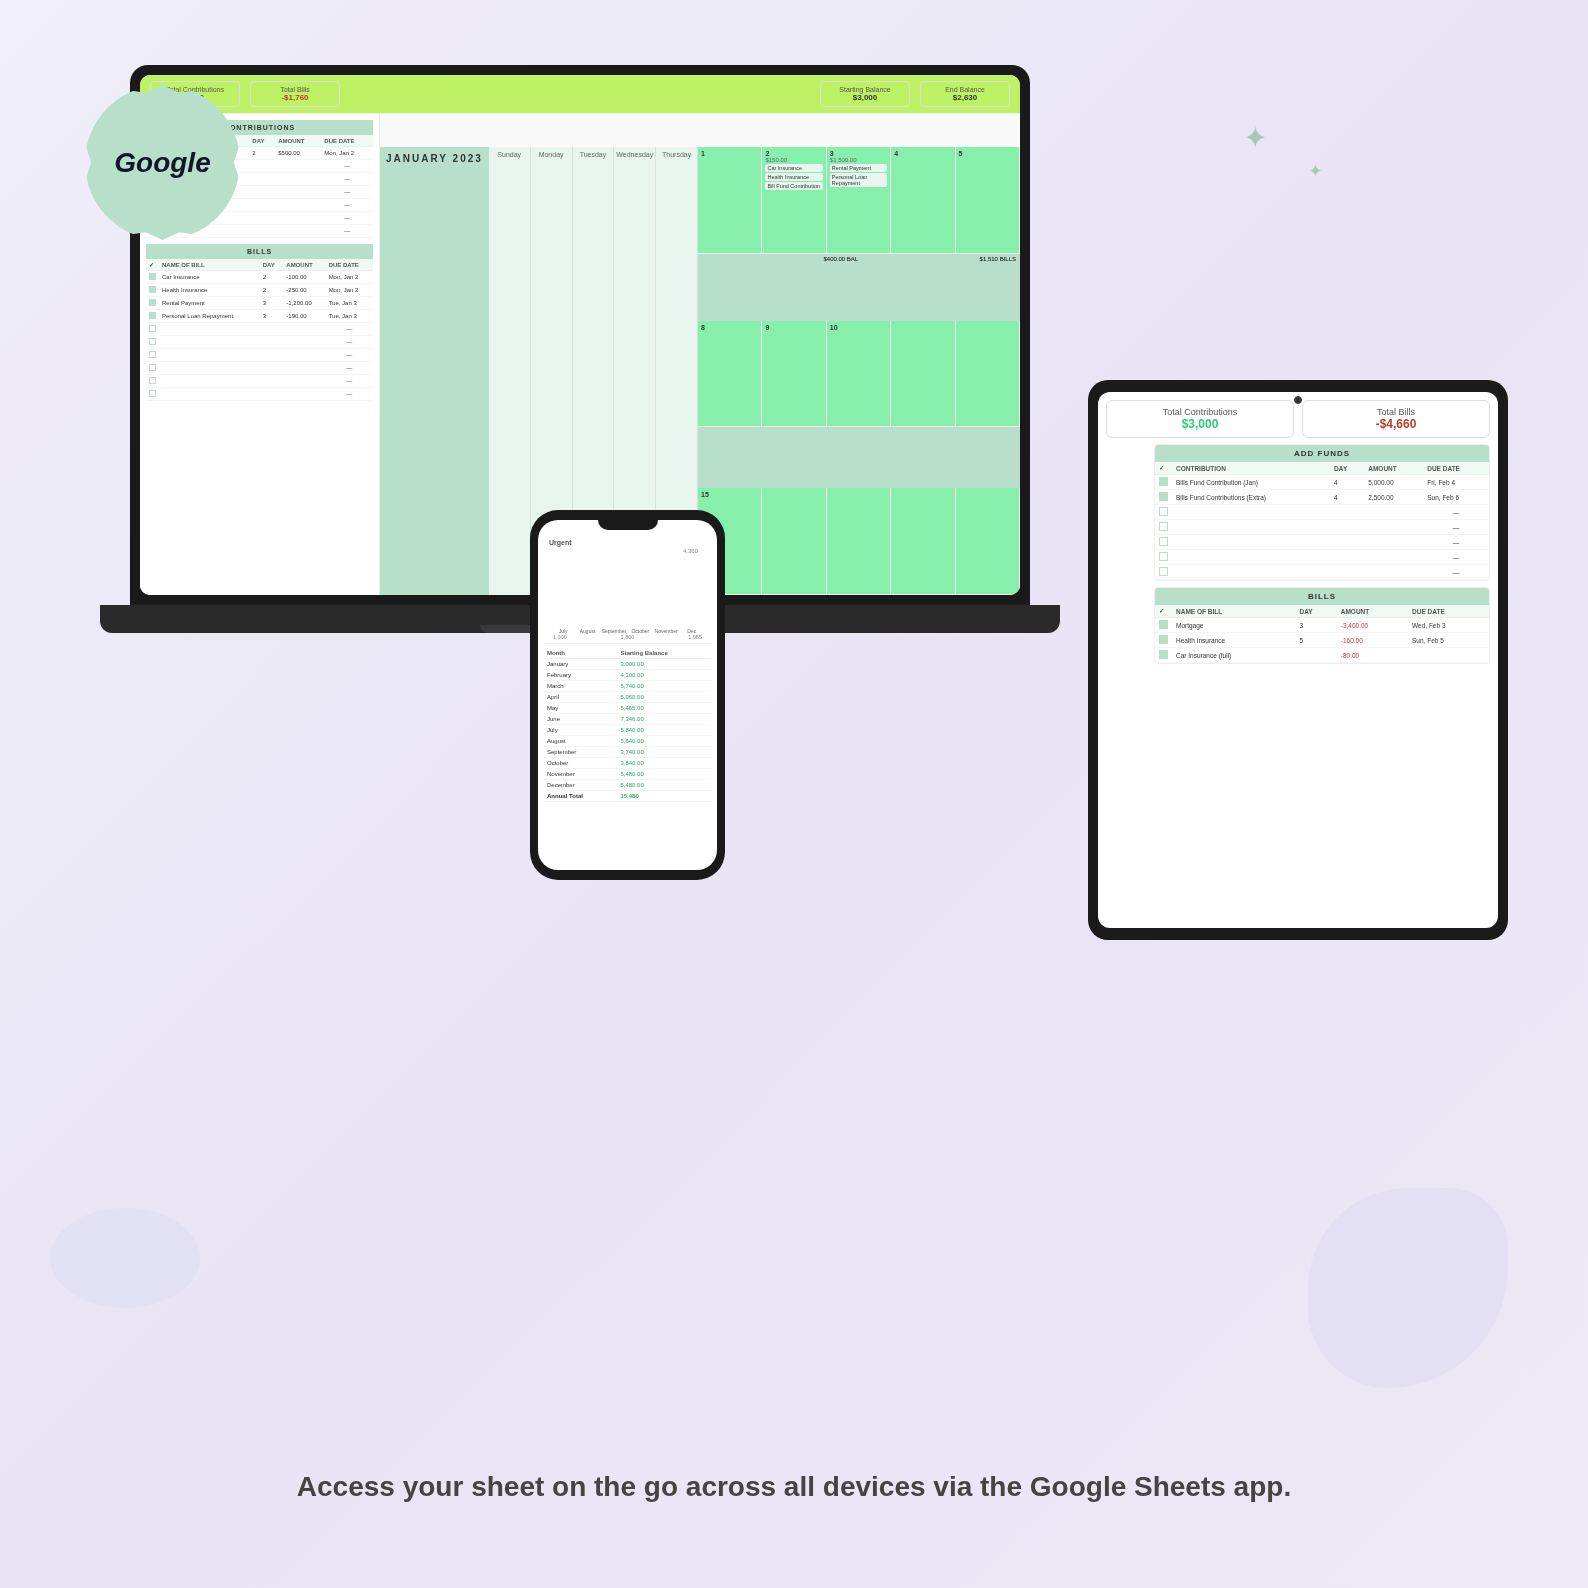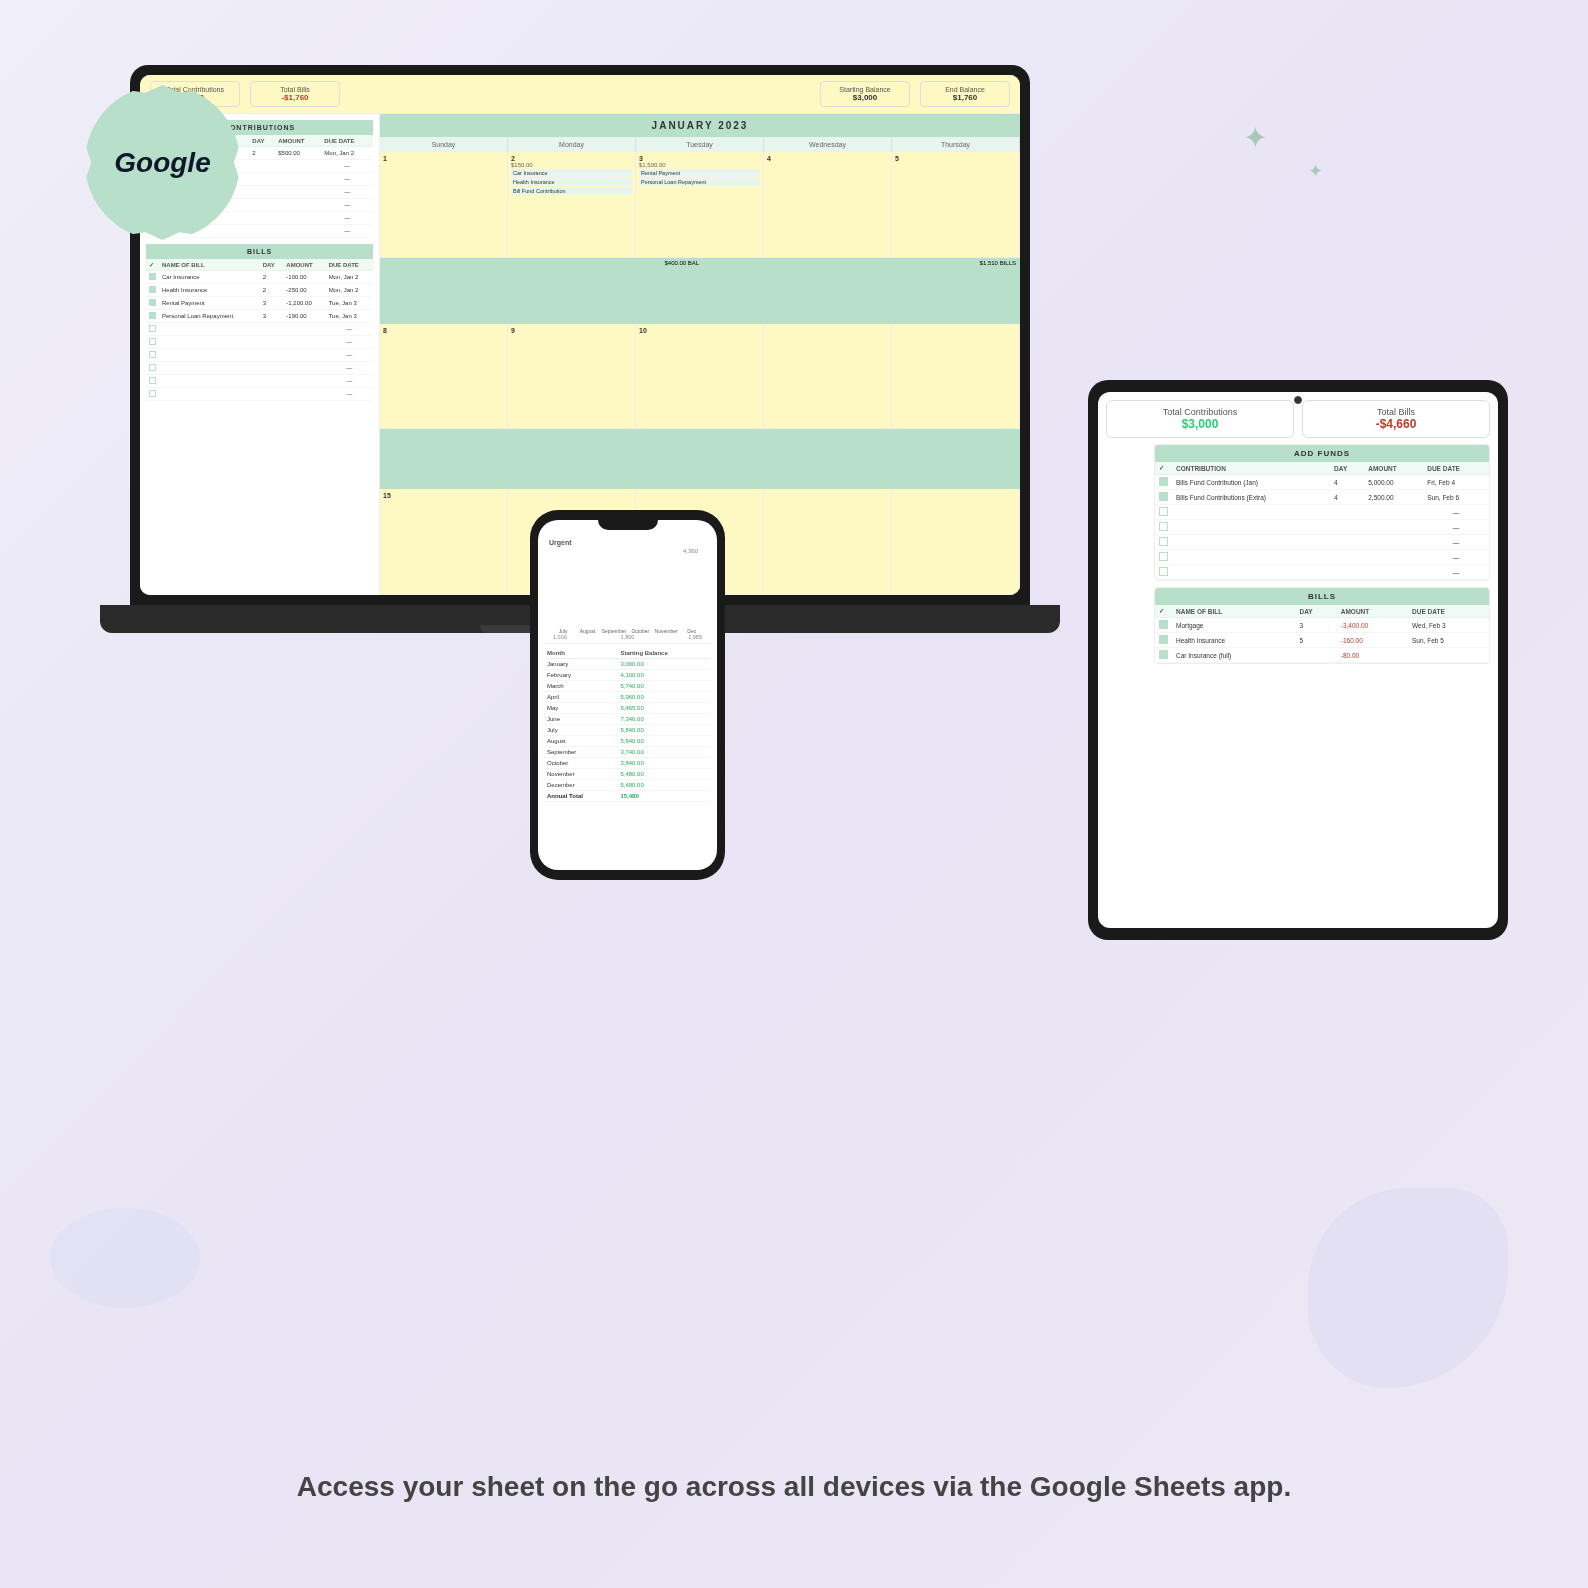--- a/index.html
+++ b/index.html
@@ -112,21 +112,21 @@
     .laptop-content {
       display: flex;
       flex-direction: column;
       height: 100%;
       background: #f9f9f9;
     }
     .laptop-top-bar {
       display: flex;
       padding: 6px 10px;
       gap: 10px;
-      background: #fef9c3;
+      background: #bef264;
       border-bottom: 1px solid #eee;
     }
     .laptop-summary-box {
       border: 1px solid #ddd;
       padding: 4px 12px;
       border-radius: 4px;
       text-align: center;
       min-width: 90px;
     }
     .laptop-summary-label {
@@ -152,22 +152,23 @@
       border-right: 1px solid #eee;
       display: flex;
       flex-direction: column;
       gap: 6px;
       padding: 6px;
       background: white;
     }
     .laptop-right {
       flex: 1;
       display: flex;
-      flex-direction: column;
-      background: #fef9c3;
+      flex-direction: row;
+      background: #86efac;
+      margin-top: 33px;
     }
 
     
     .section-header {
       background: #b8dfc9;
       text-align: center;
       padding: 4px;
       font-size: 7px;
       font-weight: bold;
       color: #333;
@@ -495,21 +496,21 @@
             <div class="laptop-summary-label">Total Bills</div>
             <div class="laptop-summary-value negative">-$1,760</div>
           </div>
           <div style="flex:1"></div>
           <div class="laptop-summary-box">
             <div class="laptop-summary-label">Starting Balance</div>
             <div class="laptop-summary-value">$3,000</div>
           </div>
           <div class="laptop-summary-box">
             <div class="laptop-summary-label">End Balance</div>
-            <div class="laptop-summary-value">$1,760</div>
+            <div class="laptop-summary-value">$2,630</div>
           </div>
         </div>
 
         <div class="laptop-main">
 
           <div class="laptop-left">
 
             <div>
               <div class="section-header">CONTRIBUTIONS</div>
               <table class="section-table">

